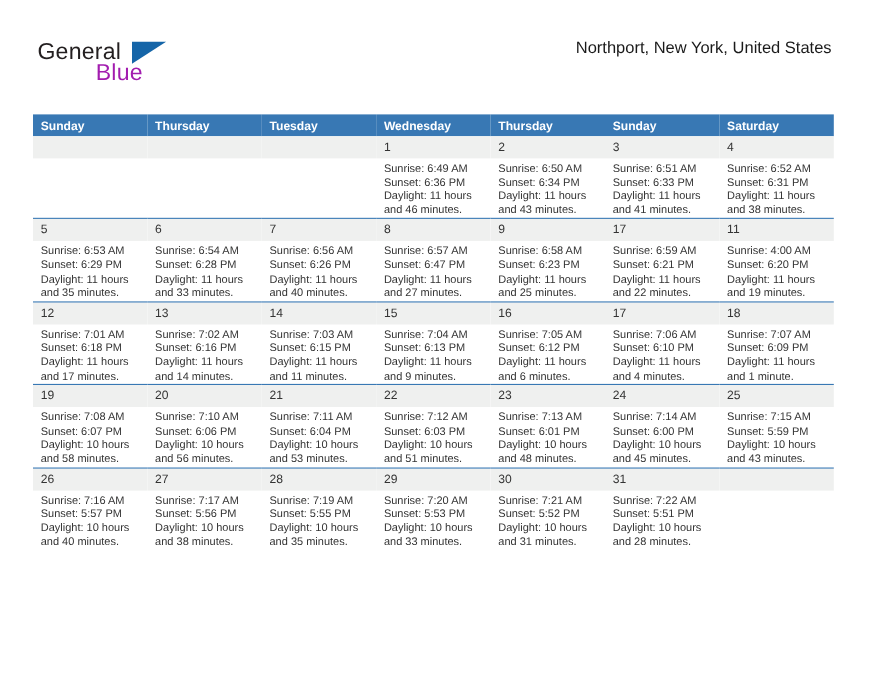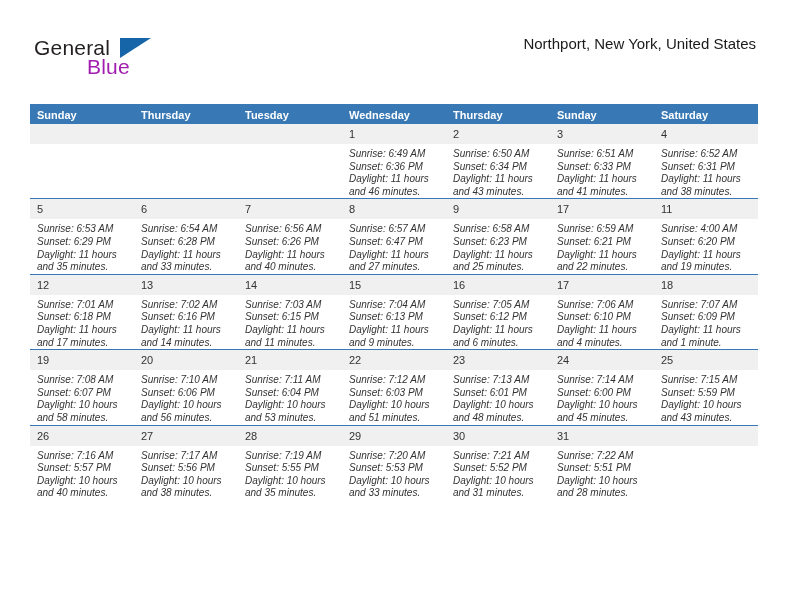--- a/index.html
+++ b/index.html
@@ -125,21 +125,20 @@
     height: 12px;
   }
   .daynum.empty {
     color: transparent;
   }
   .cell-body {
     padding: 4px 6px 0 7px;
     font-size: 10px;
     line-height: 12.6px;
     color: #333333;
-    font-style: italic;
   }
   .cell-body div {
     white-space: nowrap;
   }
 </style>
 </head>
 <body>
 
 <div class="page">
 

